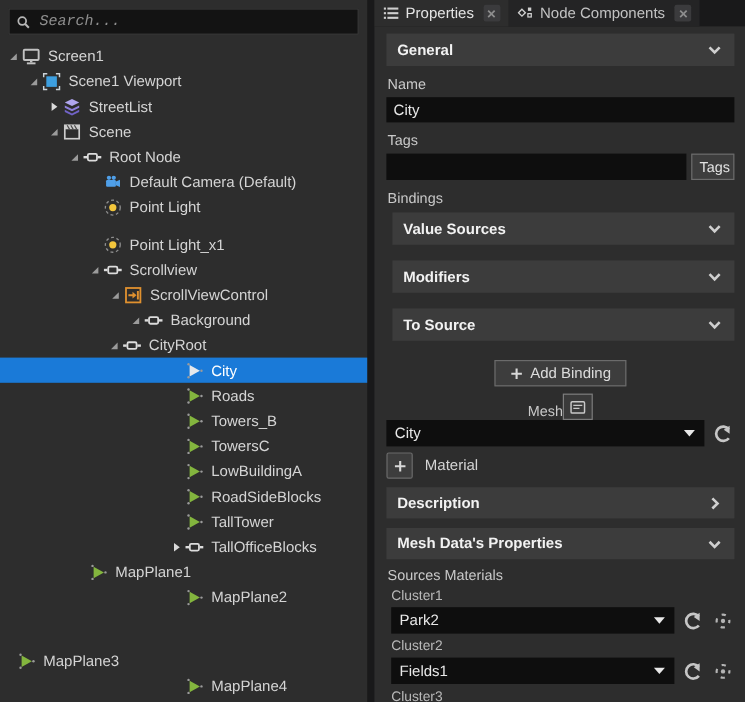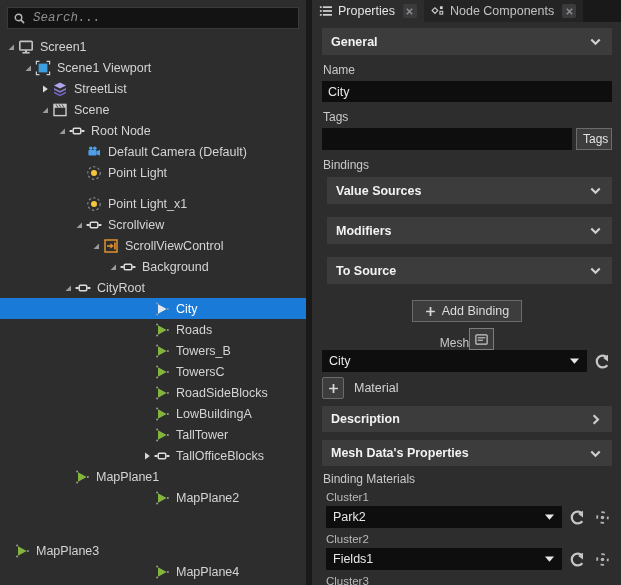--- a/index.html
+++ b/index.html
@@ -230,21 +230,21 @@
           </span>
           <span class="node-icon">
             <svg viewBox="0 0 16 16">
               <rect x="4.2" y="5.2" width="7.6" height="5.6" rx="1.2" fill="none" stroke="#dcdcdc" stroke-width="1.5"></rect>
               <rect x="0.6" y="7" width="3" height="2" fill="#dcdcdc"></rect>
               <rect x="12.4" y="7" width="3" height="2" fill="#dcdcdc"></rect>
             </svg>
           </span>
           <span class="tree-label">Background</span>
         </div>
-        <div class="tree-row" style="padding-left: 61px;">
+        <div class="tree-row" style="padding-left: 88px;">
           <span class="expander">
             <svg viewBox="0 0 12 12">
               <path d="M9.6 3 V9.6 H3Z" fill="#9b9b9b"></path>
             </svg>
           </span>
           <span class="node-icon">
             <svg viewBox="0 0 16 16">
               <rect x="4.2" y="5.2" width="7.6" height="5.6" rx="1.2" fill="none" stroke="#dcdcdc" stroke-width="1.5"></rect>
               <rect x="0.6" y="7" width="3" height="2" fill="#dcdcdc"></rect>
               <rect x="12.4" y="7" width="3" height="2" fill="#dcdcdc"></rect>
@@ -303,33 +303,33 @@
         <div class="tree-row" style="padding-left: 140px;">
           <span class="expander"></span>
           <span class="node-icon">
             <svg viewBox="0 0 16 16">
               <path class="mesh-fill" d="M4 3.2 L12.6 8 4 12.8Z" fill="#83b53e"></path>
               <circle cx="3.1" cy="2.6" r="1" fill="#9a9a9a"></circle>
               <circle cx="13.9" cy="8" r="1" fill="#9a9a9a"></circle>
               <circle cx="3.1" cy="13.4" r="1" fill="#9a9a9a"></circle>
             </svg>
           </span>
+          <span class="tree-label">LowBuildingA</span>
+        </div>
+        <div class="tree-row" style="padding-left: 140px;">
+          <span class="expander"></span>
+          <span class="node-icon">
+            <svg viewBox="0 0 16 16">
+              <path class="mesh-fill" d="M4 3.2 L12.6 8 4 12.8Z" fill="#83b53e"></path>
+              <circle cx="3.1" cy="2.6" r="1" fill="#9a9a9a"></circle>
+              <circle cx="13.9" cy="8" r="1" fill="#9a9a9a"></circle>
+              <circle cx="3.1" cy="13.4" r="1" fill="#9a9a9a"></circle>
+            </svg>
+          </span>
           <span class="tree-label">RoadSideBlocks</span>
-        </div>
-        <div class="tree-row" style="padding-left: 140px;">
-          <span class="expander"></span>
-          <span class="node-icon">
-            <svg viewBox="0 0 16 16">
-              <path class="mesh-fill" d="M4 3.2 L12.6 8 4 12.8Z" fill="#83b53e"></path>
-              <circle cx="3.1" cy="2.6" r="1" fill="#9a9a9a"></circle>
-              <circle cx="13.9" cy="8" r="1" fill="#9a9a9a"></circle>
-              <circle cx="3.1" cy="13.4" r="1" fill="#9a9a9a"></circle>
-            </svg>
-          </span>
-          <span class="tree-label">LowBuildingA</span>
         </div>
         <div class="tree-row" style="padding-left: 140px;">
           <span class="expander"></span>
           <span class="node-icon">
             <svg viewBox="0 0 16 16">
               <path class="mesh-fill" d="M4 3.2 L12.6 8 4 12.8Z" fill="#83b53e"></path>
               <circle cx="3.1" cy="2.6" r="1" fill="#9a9a9a"></circle>
               <circle cx="13.9" cy="8" r="1" fill="#9a9a9a"></circle>
               <circle cx="3.1" cy="13.4" r="1" fill="#9a9a9a"></circle>
             </svg>
@@ -562,21 +562,21 @@
 
       <div class="sec-header mt8" style="height:26px">
         <span>Mesh Data's Properties</span>
         <span class="chev">
             <svg viewBox="0 0 16 16">
               <path d="M3.5 5.8 L8 10.4 12.5 5.8" fill="none" stroke="#cfcfcf" stroke-width="2.3"></path>
             </svg>
           </span>
       </div>
 
-      <div class="field-label mt6" style="margin-top:6px">Binding Materials</div>
+      <div class="field-label mt6" style="margin-top:6px">Sources Materials</div>
 
       <div class="cluster">
         <div class="small-label mt5">Cluster1</div>
         <div class="dd-row" style="margin-top:3px">
           <div class="dropdown">
             <span>Park2</span>
             <span class="dd-arrow">
                 <svg viewBox="0 0 12 8">
                   <path d="M1 1.2 L11 1.2 6 7Z" fill="#e8e8e8"></path>
                 </svg>

